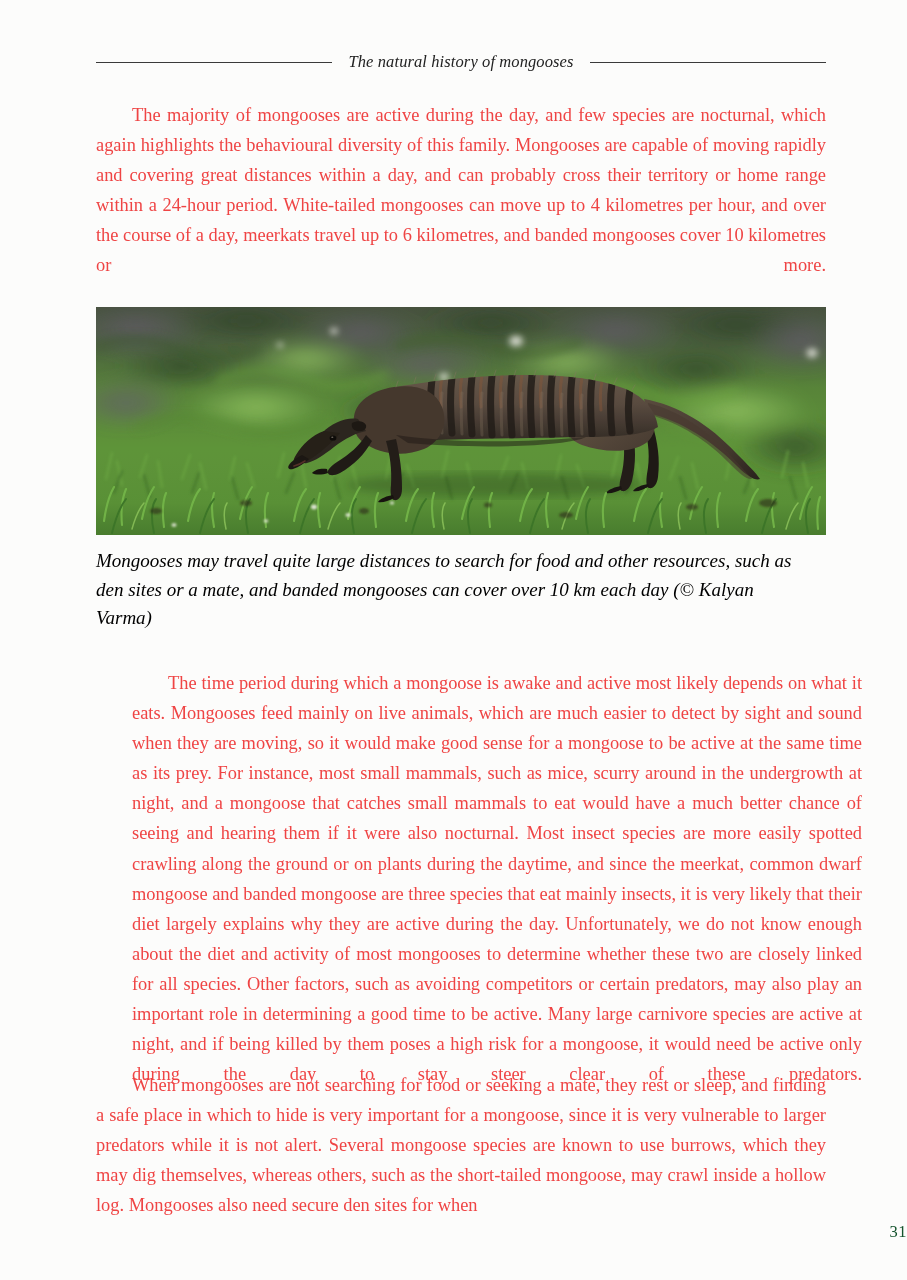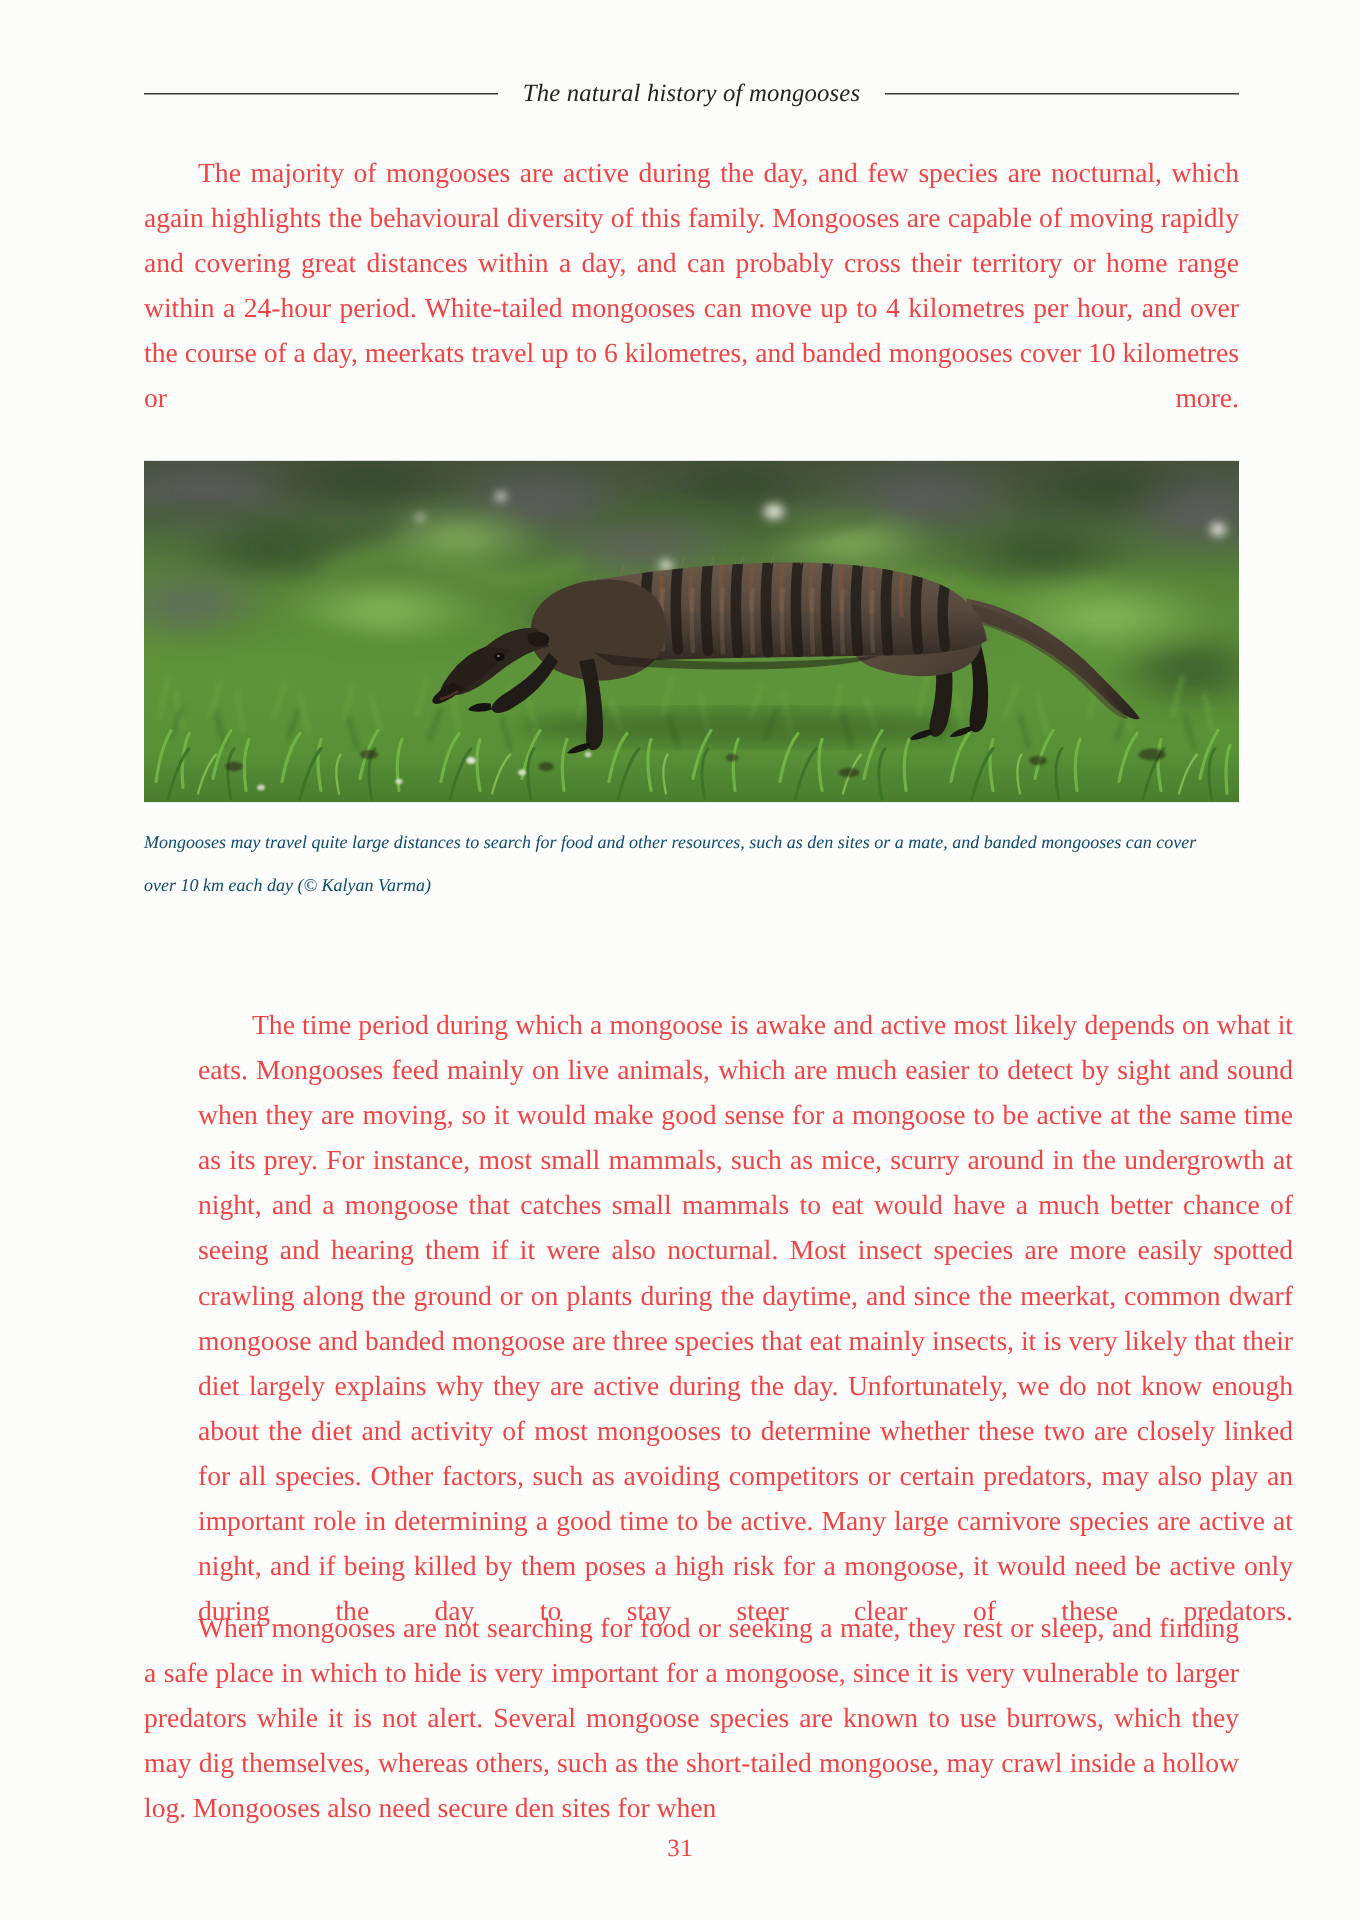--- a/index.html
+++ b/index.html
@@ -89,35 +89,35 @@
     display: block;
     overflow: hidden;
     position: relative;
   }
   .photo svg { display: block; width: 730px; height: 228px; }
 
   .caption {
     margin-top: 12px;
     width: 710px;
     font-style: italic;
-    font-size: 12px;
+    font-size: 19px;
     line-height: 28.5px;
-    color: #0c4a6e;
+    color: #000000;
     text-align: left;
   }
 
   
   .folio {
     position: absolute;
     left: 0;
     top: 1222px;
     width: 907px;
-    text-align: center;
+    text-align: right;
     font-size: 16.5px;
-    color: #ef4444;
+    color: #14532d;
     letter-spacing: 0.5px;
   }
 </style>
 </head>
 <body>
 
 <div class="page">
 
   <div class="running-head">
     <span class="rule"></span>

